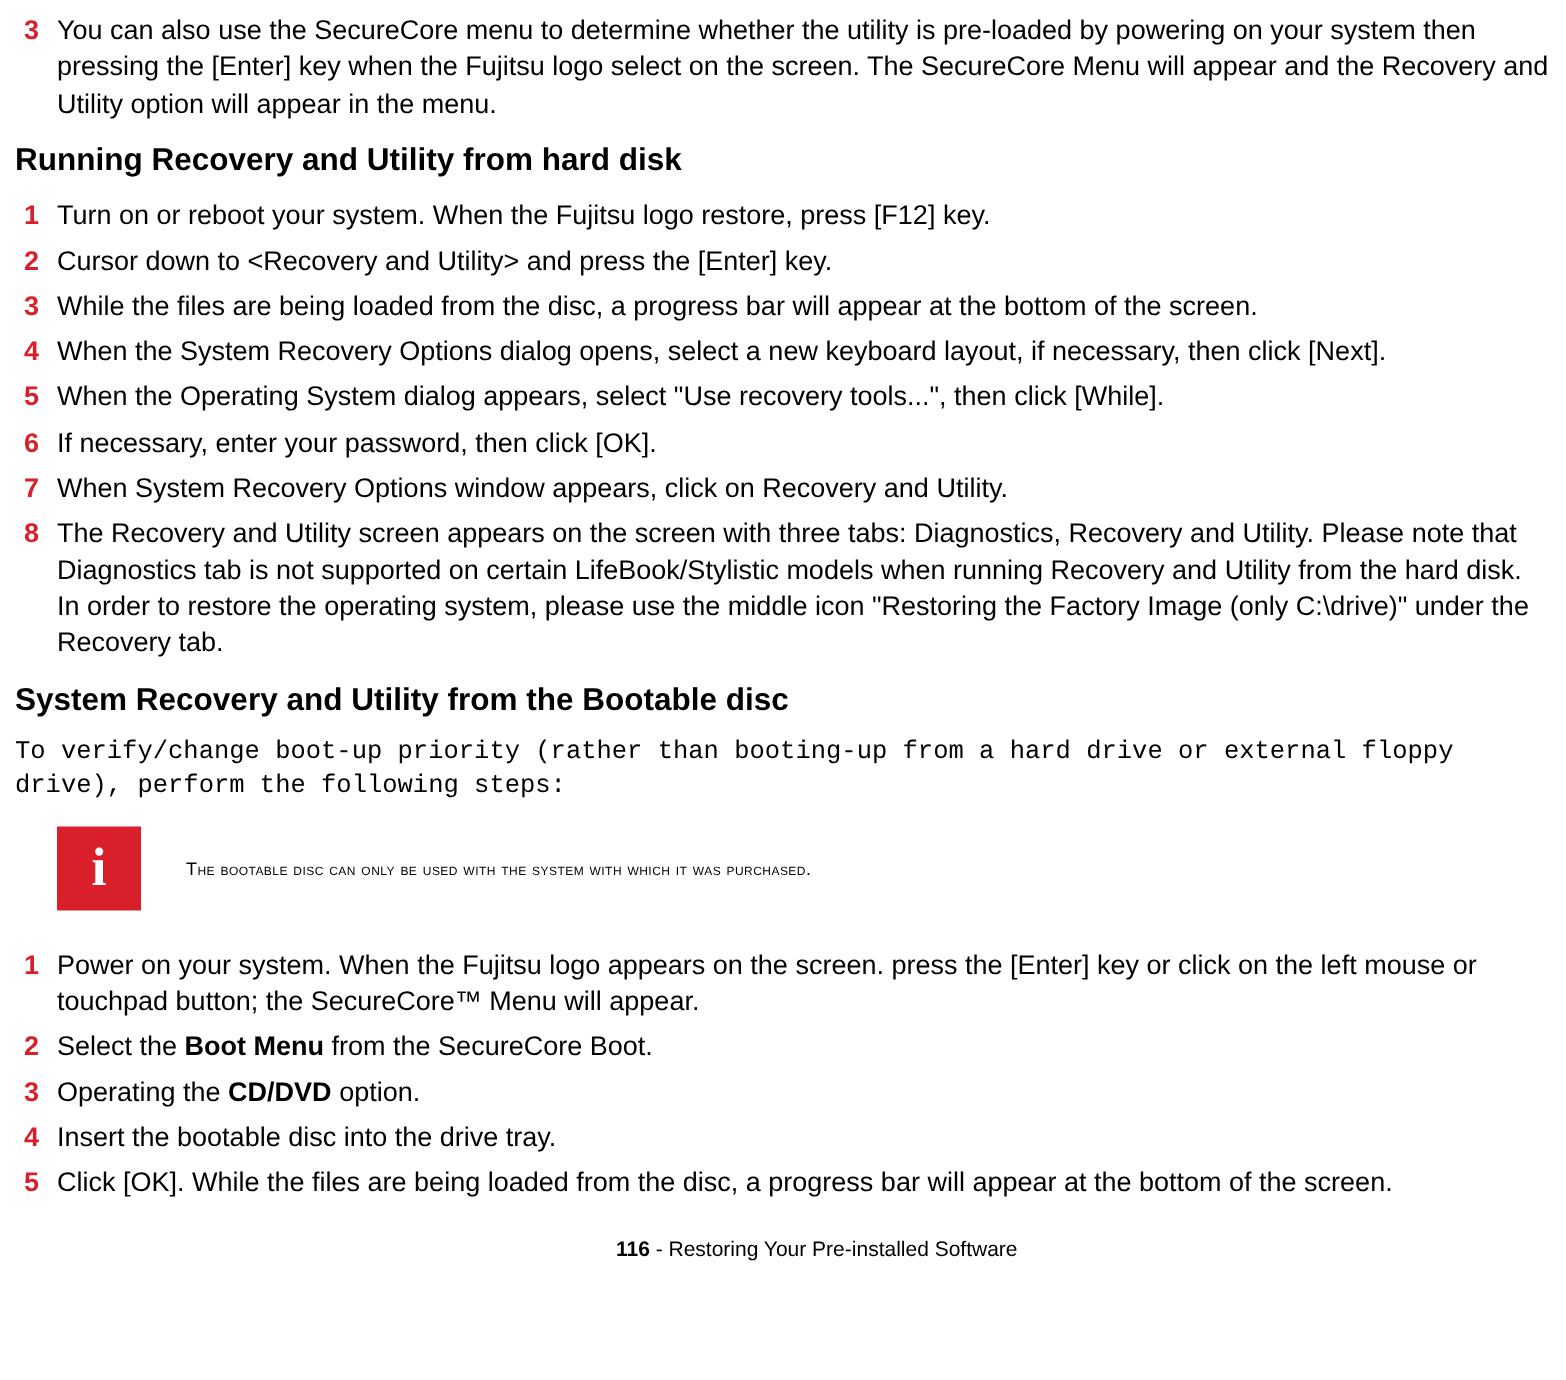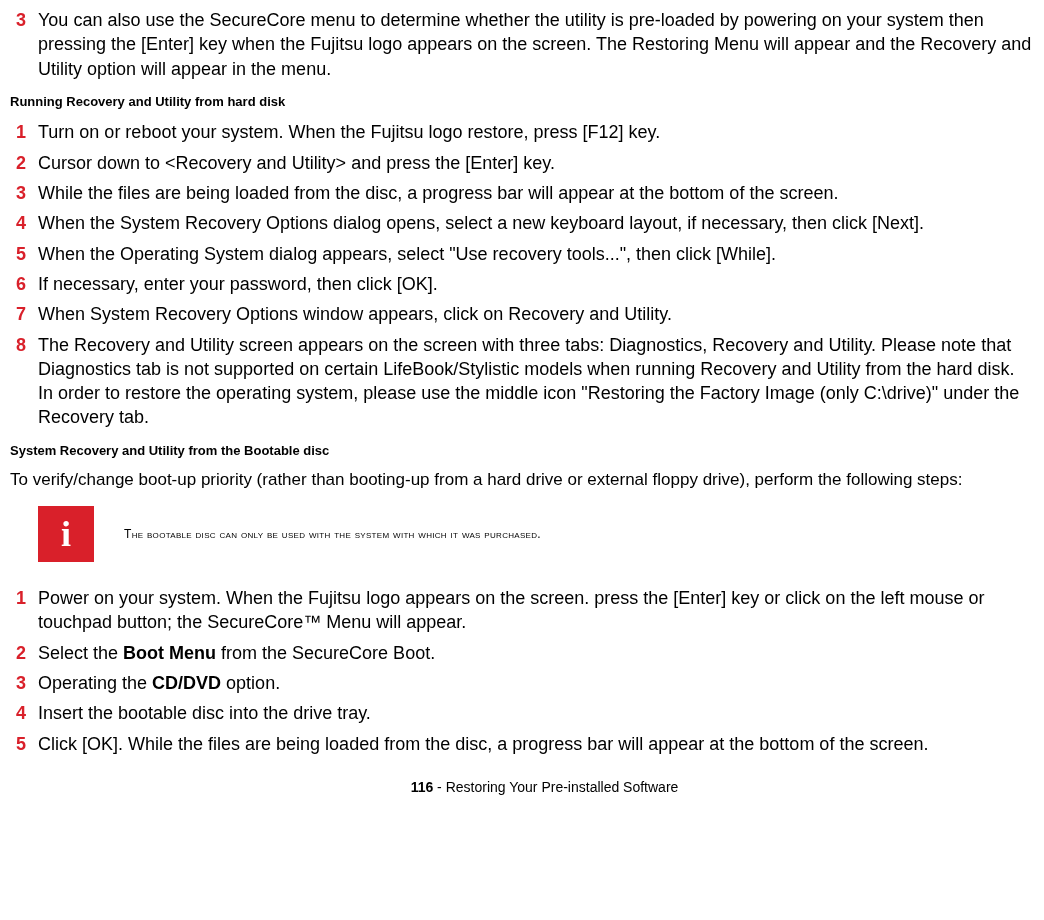--- a/index.html
+++ b/index.html
@@ -25,28 +25,29 @@
       font-weight: bold;
       min-width: 28px;
       text-align: left;
       padding-left: 6px;
     }
     .step-text {
       flex: 1;
     }
     .heading {
       font-weight: bold;
-      font-size: 13px;
+      font-size: 21px;
       margin-top: 12px;
       margin-bottom: 10px;
     }
     .paragraph {
       margin-top: 10px;
       margin-bottom: 14px;
       font-size: 17px;
+      font-family: Liberation Mono, monospace;
     }
     .info-box {
       display: flex;
       align-items: center;
       margin: 12px 0 24px 0;
     }
     .info-icon {
       width: 56px;
       height: 56px;
       background: #d9202a;
@@ -80,21 +81,21 @@
     }
     .intro-step {
       margin-bottom: 10px;
     }
   </style>
 </head>
 <body>
 
 <div class="step-row intro-step">
   <div class="step-num">3</div>
-  <div class="step-text">You can also use the SecureCore menu to determine whether the utility is pre-loaded by powering on your system then pressing the [Enter] key when the Fujitsu logo appears on the screen. The Restoring Menu will appear and the Recovery and Utility option will appear in the menu.</div>
+  <div class="step-text">You can also use the SecureCore menu to determine whether the utility is pre-loaded by powering on your system then pressing the [Enter] key when the Fujitsu logo select on the screen. The SecureCore Menu will appear and the Recovery and Utility option will appear in the menu.</div>
 </div>
 
 <div class="heading">Running Recovery and Utility from hard disk</div>
 
 <div id="section1-steps">
     <div class="step-row">
       <div class="step-num">1</div>
       <div class="step-text">Turn on or reboot your system. When the Fujitsu logo restore, press [F12] key.</div>
     </div>
     <div class="step-row">

